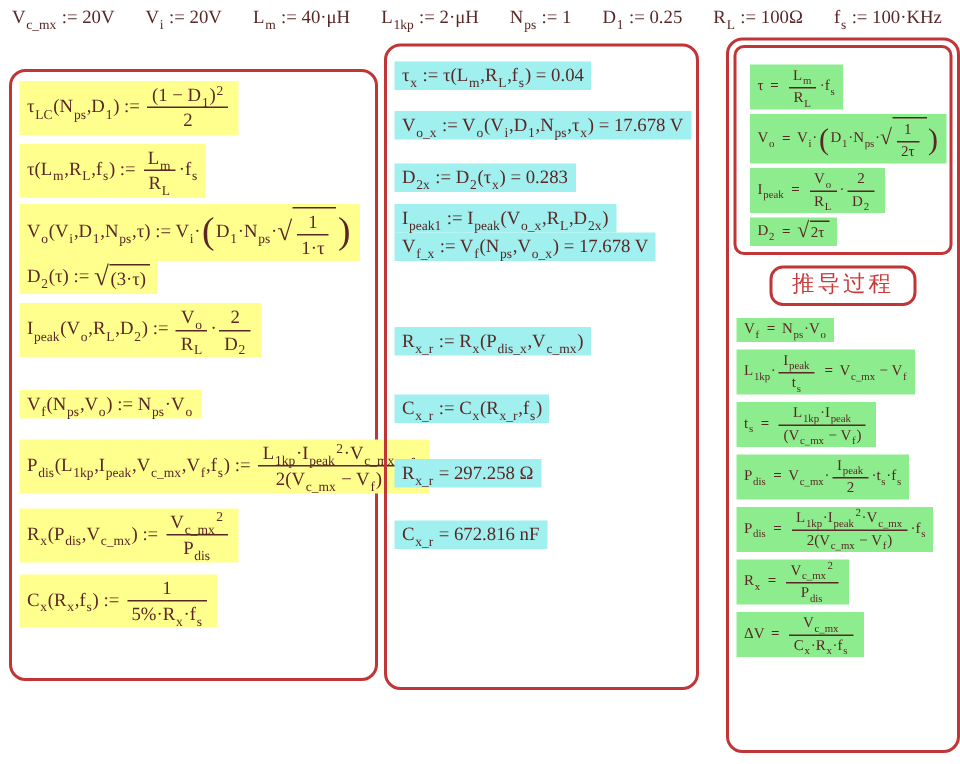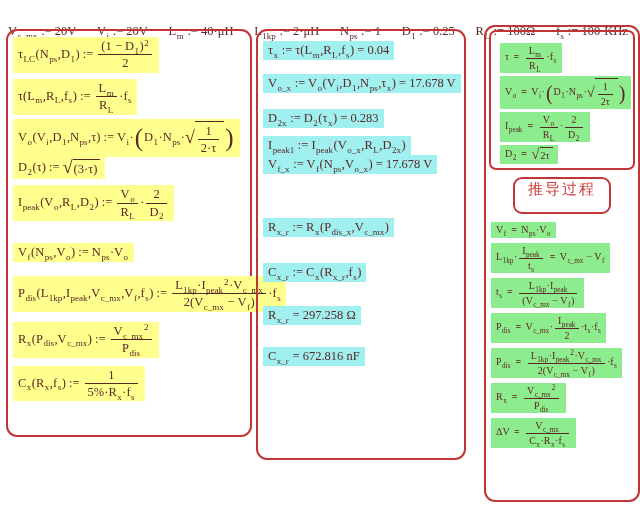--- a/index.html
+++ b/index.html
@@ -5,24 +5,24 @@
   :root{
     --ink:#5a2626; --red:#c23537; --yellow:#ffff8e; --cyan:#9ff0ee;
     --green:#8dec8d; --label_red:#cc3b3b; --watermark:#c9c9c9;
   }
   html,body{margin:0;padding:0;background:#fff;}
   .canvas{position:relative;width:640px;height:509px;background:#ffffff;overflow:hidden;
           font-family:"Liberation Serif", serif;color:var(--ink);}
   
   .params{position:absolute;top:4px;left:8px;right:12px;display:flex;
           justify-content:space-between;font-size:12.5px;white-space:nowrap;}
-  .param{display:inline-block;margin-top:20px;}
+  .param{display:inline-block;}
   
   .box{position:absolute;border:2px solid var(--red);border-radius:11px;background:transparent;}
-  #box-left{left:6px;top:29px;width:242px;height:404px;}
+  #box-left{left:6px;top:46px;width:242px;height:404px;}
   #box-mid{left:256px;top:29px;width:206px;height:427px;}
   #box-right{left:484px;top:25px;width:152px;height:473px;}
   .col{padding:6px 0 0 5px;}
   #col-mid{padding-top:10px;}
   .fline{white-space:nowrap;line-height:1.2;font-size:12.5px;}
   .hl{display:inline-block;padding:2px 5px;}
   #box-left .hl{background:var(--yellow);}
   #box-mid .hl{background:var(--cyan);}
   #box-right .hl{background:var(--green);}
   
@@ -59,21 +59,21 @@
   #col-mid .fline:nth-child(9){margin-bottom:8px;}
   #col-mid .fline:nth-child(10){margin-bottom:6px;}
   
   #box-right .fline{font-size:10px;text-decoration:underline;}
   .inner-frame{margin:3px 3px 0 3px;border:2px solid var(--red);border-radius:7px;
                padding:5px 3px 4px 4px;}
   #col-right-top .fline{margin-bottom:3px;}
   #col-right-top .fline:last-child{margin-bottom:0;}
   #col-right-bottom{padding:4px 0 0 5px;}
   #col-right-bottom .fline{margin-bottom:5px;}
-  .derive-label{width:fit-content;margin:7px auto 4px auto;padding:1px 13px 13px 13px;
+  .derive-label{width:fit-content;margin:7px auto 4px auto;padding:1px 13px 3px 13px;
                 border:2px solid var(--red);border-radius:9px;color:var(--label_red);
                 font-size:15px;letter-spacing:2px;background:#fff;
                 font-family:Liberation Mono, monospace;}
   .watermark{position:absolute;left:396px;top:471px;z-index:9;
              font-family:"Liberation Sans",sans-serif;font-size:23px;
              color:var(--watermark);opacity:0.85;letter-spacing:1px;pointer-events:none;}
 </style>
 </head>
 <body>
 
@@ -99,21 +99,21 @@
         <div class="fline"><span class="hl">τ(L<span class="sb">m</span>,R<span class="sb">L</span>,f<span class="sb">s</span>) := <span class="frac">
               <span class="num">L<span class="sb">m</span></span>
               <span class="den">R<span class="sb">L</span></span>
             </span>·f<span class="sb">s</span></span></div>
         <div class="fline"><span class="hl">V<span class="sb">o</span>(V<span class="sb">i</span>,D<span class="sb">1</span>,N<span class="sb">ps</span>,τ) := V<span class="sb">i</span>·<span class="bp">
               <span class="par">(</span>
               <span class="bpc">D<span class="sb">1</span>·N<span class="sb">ps</span>·<span class="rad">
                   <span class="rsign">√</span>
                   <span class="rbody"><span class="frac">
                       <span class="num">1</span>
-                      <span class="den">2·τ</span>
+                      <span class="den">1·τ</span>
                     </span></span>
                 </span></span>
               <span class="par">)</span>
             </span></span></div>
         <div class="fline"><span class="hl">D<span class="sb">2</span>(τ) := <span class="rad">
               <span class="rsign">√</span>
               <span class="rbody">(3·τ)</span>
             </span></span></div>
         <div class="fline"><span class="hl">I<span class="sb">peak</span>(V<span class="sb">o</span>,R<span class="sb">L</span>,D<span class="sb">2</span>) := <span class="frac">
               <span class="num">V<span class="sb">o</span></span>

